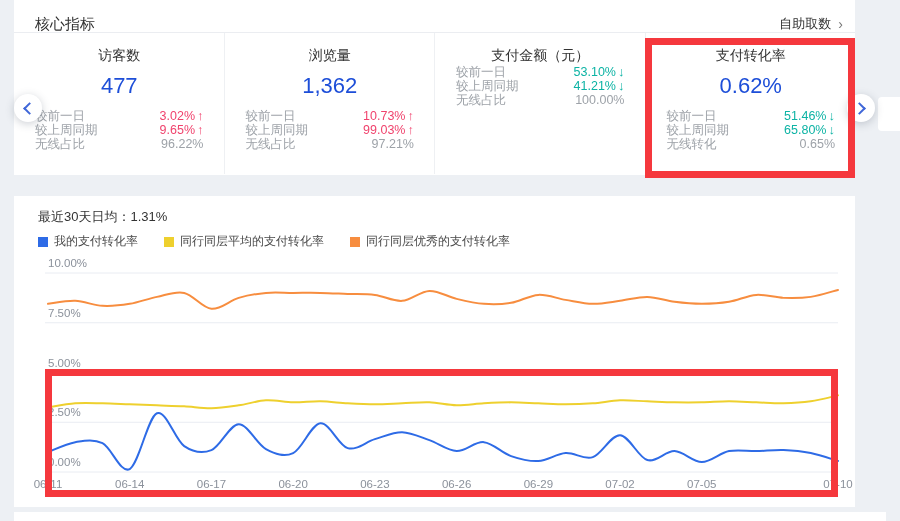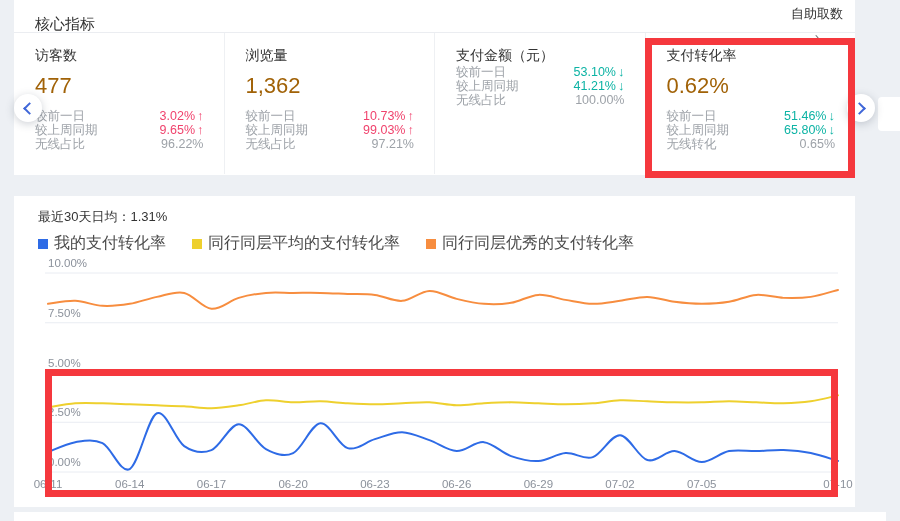--- a/index.html
+++ b/index.html
@@ -7,27 +7,27 @@
     width:900px;height:521px;overflow:hidden;position:relative;
     background:#edf0f4;
     font-family:"Liberation Sans","DejaVu Sans",sans-serif;
     -webkit-font-smoothing:antialiased;
   }
   .panel{position:absolute;background:#fff;}
   .panel-top{left:14px;top:0;width:841px;height:175px;}
   .hdr{height:33px;display:flex;align-items:center;justify-content:space-between;
        padding:16px 12px 0 21px;border-bottom:1px solid #ebedf1;box-sizing:border-box;}
   .hdr-title{font-size:15px;color:#2f2f2f;}
-  .hdr-action{font-size:13px;color:#333;display:flex;align-items:center;gap:7px;cursor:pointer;flex-direction:column;}
+  .hdr-action{font-size:13px;color:#333;display:flex;align-items:center;gap:7px;cursor:pointer;}
   .hdr-arrow{color:#777;font-size:14px;line-height:1;}
   .cards-row{display:flex;height:141px;}
-  .card{flex:1;padding:14px 20px 8px 21px;border-right:1px solid #eef0f3;box-sizing:border-box;cursor:pointer;}
+  .card{flex:1;padding:14px 20px 8px 21px;border-right:1px solid #eef0f3;box-sizing:border-box;cursor:pointer;text-align:center;}
   .card:last-child{border-right:none;}
   .card-title{font-size:14px;color:#333;}
-  .card-value{font-size:22px;color:#a16207;margin:8px 0 10px;}
+  .card-value{font-size:22px;color:#1d4ed8;margin:8px 0 10px;}
   .crow{display:flex;justify-content:space-between;align-items:center;
         font-size:12.5px;line-height:14px;}
   .crow-label{color:#9da2a8;}
   .crow-right{display:flex;align-items:center;}
   .val-flat{color:#9da2a8;}
   .val-up{color:#f0436d;}
   .val-down{color:#0cb3a4;}
   .arrow{font-weight:700;margin-left:2px;font-size:13px;}
   .arrow.up{color:#f0436d;}
   .arrow.down{color:#0cb3a4;}
@@ -37,21 +37,21 @@
   .nav-left{left:14px;top:94px;}
   .nav-right{left:847px;top:94px;}
   .chev{width:7px;height:7px;border-left:2px solid #3f66d8;border-bottom:2px solid #3f66d8;display:block;}
   .chev-l{transform:rotate(45deg);margin-left:3px;}
   .chev-r{transform:rotate(225deg);margin-right:3px;}
   .panel-chart{left:14px;top:196px;width:841px;height:311px;}
   .chart-title{position:absolute;left:24px;top:12px;font-size:13px;color:#333;}
   .legend{position:absolute;left:24px;top:37px;display:flex;gap:26px;}
   .lg-item{display:flex;align-items:center;gap:6px;cursor:pointer;}
   .lg-sq{width:10px;height:10px;display:block;}
-  .lg-tx{font-size:16px;color:#4a4a4a;}
+  .lg-tx{font-size:12px;color:#4a4a4a;}
   .chart-svg{position:absolute;left:0;top:0;}
   .peek{position:absolute;left:878px;top:97px;width:22px;height:34px;background:#fff;border-radius:4px 0 0 4px;}
   .bottom-panel{position:absolute;left:14px;top:512px;width:872px;height:9px;background:#fff;}
   .anno{position:absolute;border:7px solid #f5383d;box-sizing:border-box;z-index:60;pointer-events:none;}
   #anno1{left:645px;top:38px;width:210px;height:140px;}
   #anno2{left:45px;top:369px;width:793px;height:128px;}
 </style>
 </head>
 <body>
 

